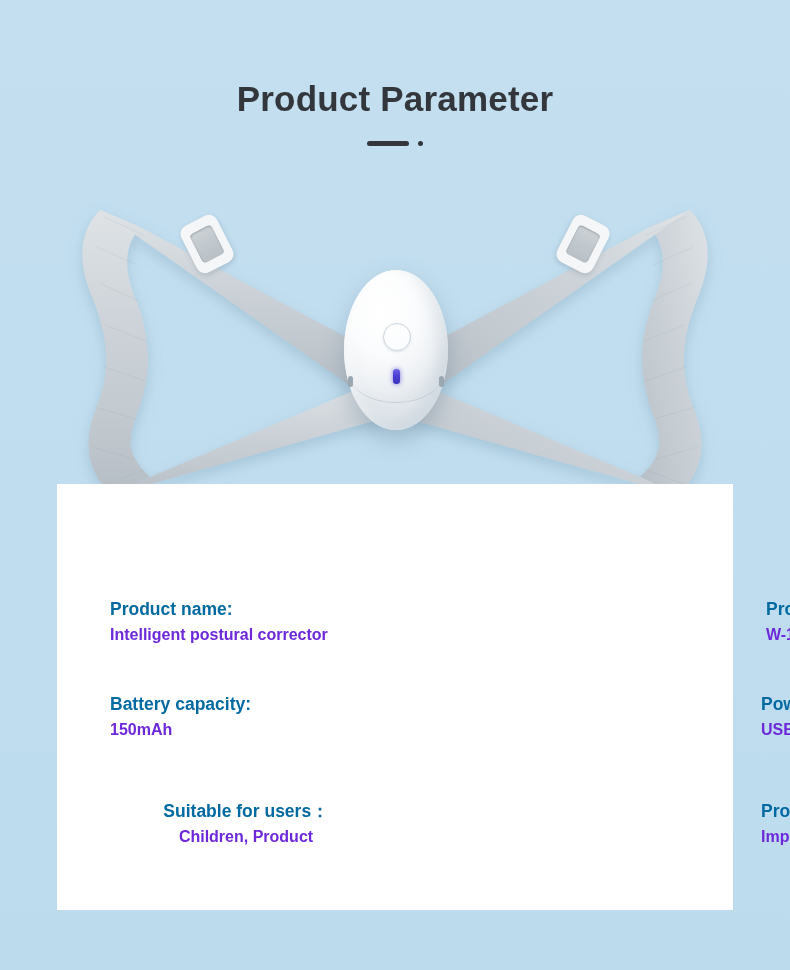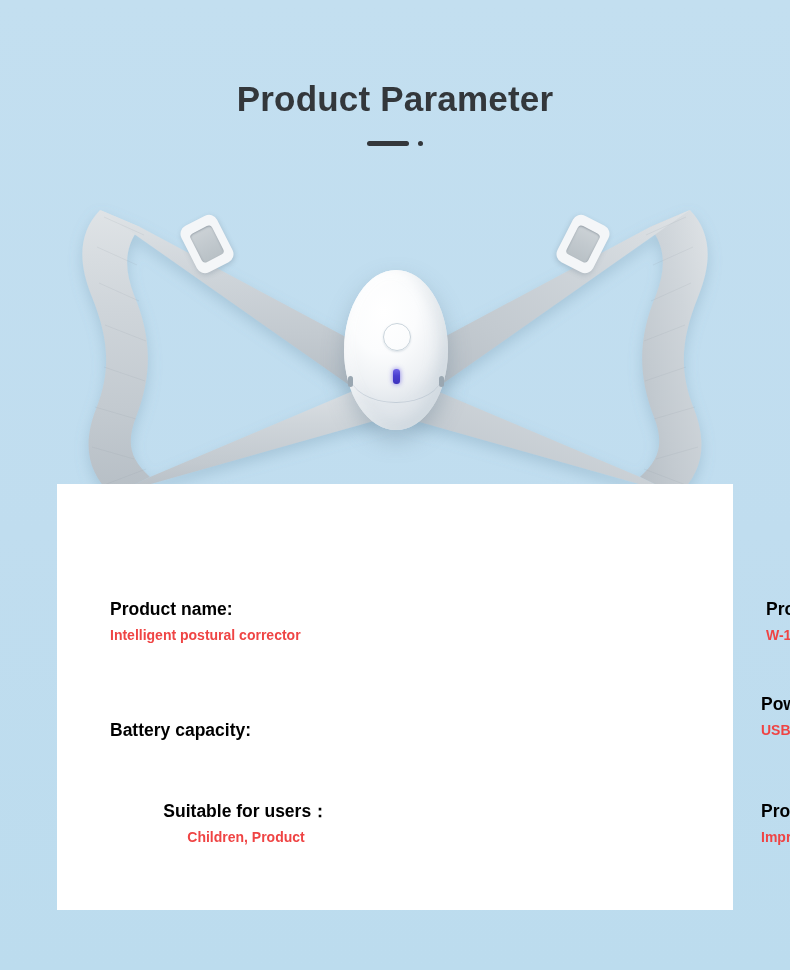--- a/index.html
+++ b/index.html
@@ -201,28 +201,28 @@
   }
   .spec-col-left  { width: 325px; padding-left: 53px; box-sizing: border-box; }
   .spec-col-right { width: 351px; padding-left: 379px; box-sizing: border-box; }
 
   
   .spec-row-1 .spec-col-right { padding-left: 384px; }
 
   .spec-label {
     font-size: 17.5px;
     font-weight: bold;
-    color: #000000;
+    color: #0369a1;
     line-height: 24px;
     white-space: nowrap;
   }
   .spec-value {
-    font-size: 14px;
+    font-size: 16px;
     font-weight: bold;
-    color: #ef4444;
+    color: #6d28d9;
     line-height: 24px;
     white-space: nowrap;
     margin-top: 2px;
   }
 </style>
 </head>
 <body>
 
 <div class="page"></div>
 
@@ -326,20 +326,21 @@
       </div>
       <div class="spec-col spec-col-right">
         <div class="spec-label">Product model:</div>
         <div class="spec-value">W-102Z</div>
       </div>
     </div>
 
     <div class="spec-row spec-row-2">
       <div class="spec-col spec-col-left">
         <div class="spec-label">Battery capacity:</div>
+        <div class="spec-value">150mAh</div>
       </div>
       <div class="spec-col spec-col-right">
         <div class="spec-label">Power supply:</div>
         <div class="spec-value">USB rechargeable</div>
       </div>
     </div>
 
     <div class="spec-row spec-row-3">
       <div class="spec-col spec-col-left">
         <div class="spec-label">Suitable for users：</div>

